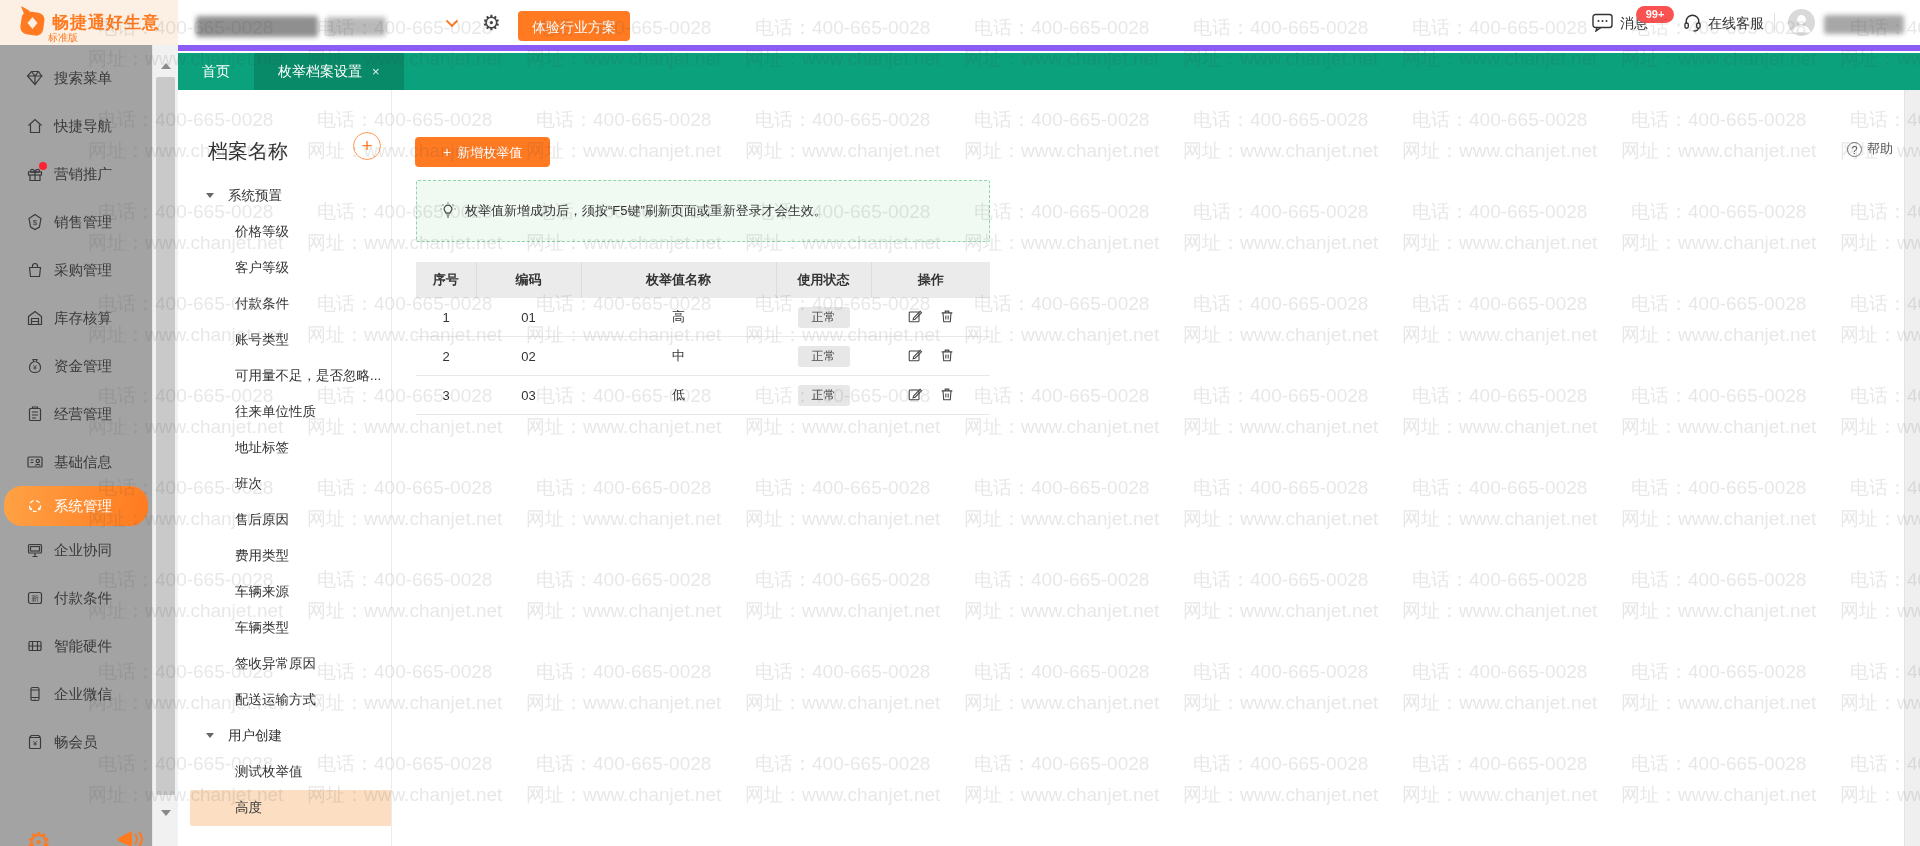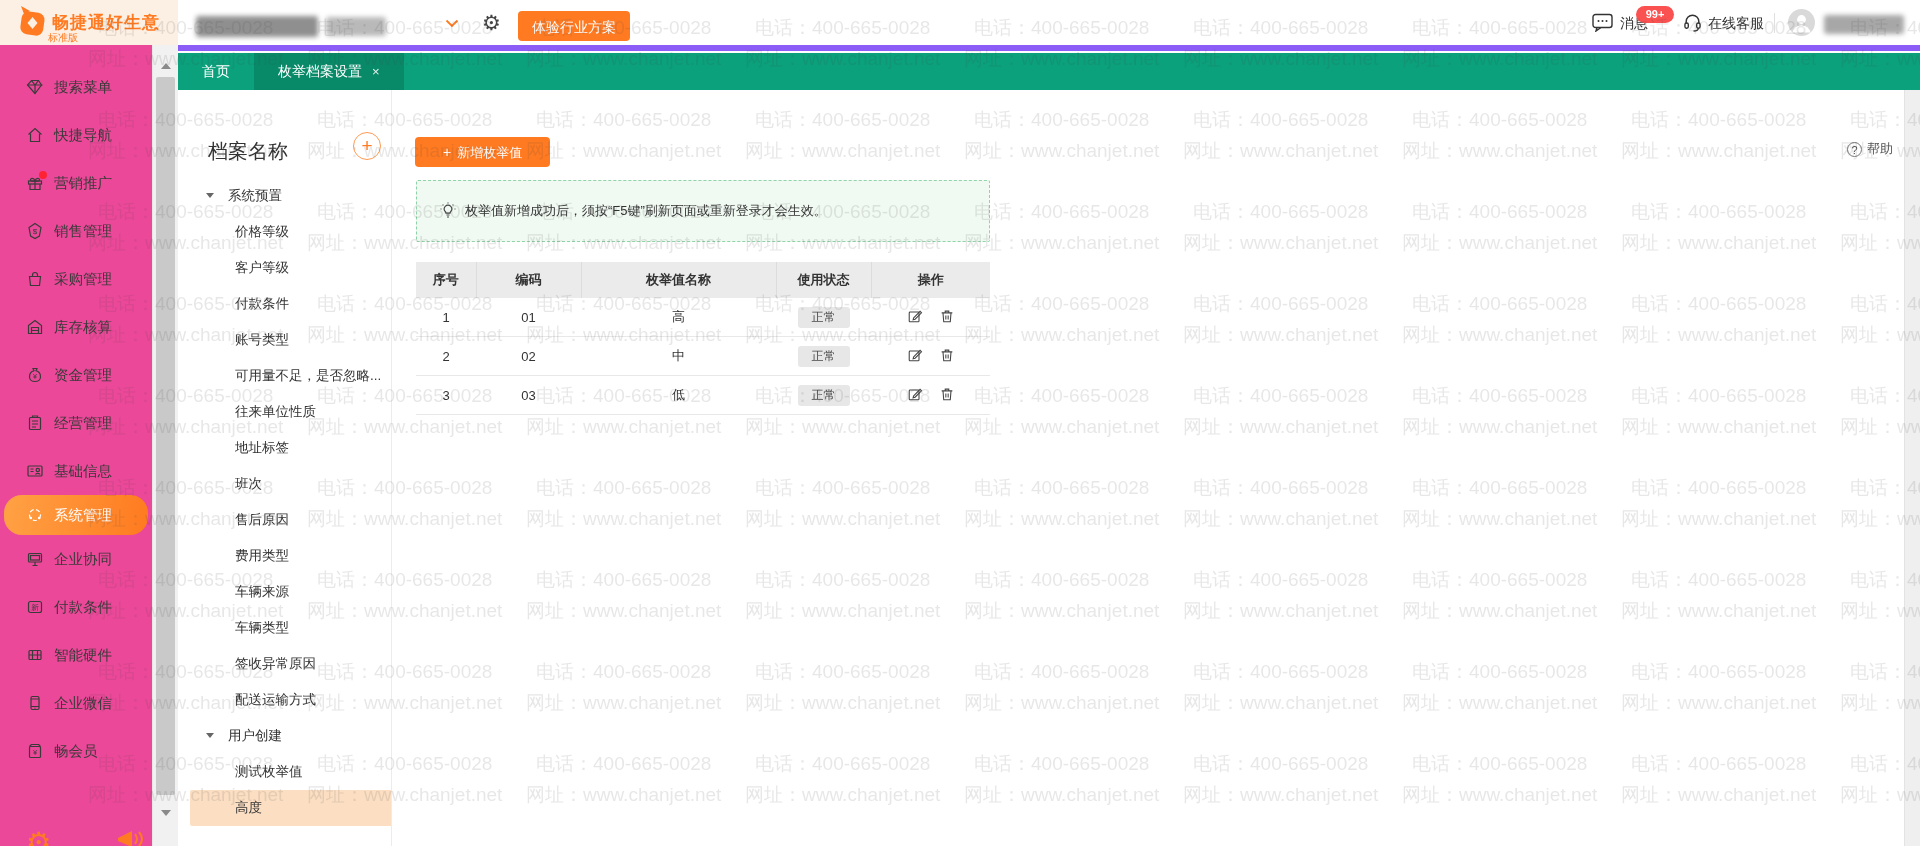--- a/index.html
+++ b/index.html
@@ -26,21 +26,21 @@
   .avatar{position:absolute;left:1788px;top:9px;}
   .red3{left:1824px;top:15px;width:80px;height:19px;background:#a7a7a7;}
   
   .tabbar{position:absolute;left:178px;top:53px;width:1826px;height:37px;background:var(--teal);}
   .tab{position:relative;float:left;height:37px;line-height:37px;padding:0 24px;color:#fff;font-size:14px;cursor:pointer;}
   .tab.active{background:var(--tealdark);}
   .tab .closex{margin-left:10px;font-size:13px;opacity:.9;}
   .tabtools{position:absolute;right:8px;top:0;height:37px;display:flex;align-items:center;gap:14px;}
   .winx{color:#fff;font-size:18px;line-height:18px;cursor:pointer;}
   
-  .sidebar{position:absolute;left:0;top:45px;width:152px;height:801px;background:#ec4899;padding-top:18px;box-sizing:border-box;}
+  .sidebar{position:absolute;left:0;top:45px;width:152px;height:801px;background:#a3a3a3;padding-top:9px;box-sizing:border-box;}
   .sideitem{position:relative;height:48px;display:flex;align-items:center;color:#3a3a3a;font-size:14.5px;cursor:pointer;}
   .sideitem .sicon{margin-left:26px;margin-right:10px;width:18px;height:18px;color:#3a3a3a;position:relative;}
   .sideitem.active{background:linear-gradient(100deg,#ffa245,#ff7a1f);color:#fff;border-radius:18px;margin:0 4px;height:40px;}
   .sideitem.active .sicon{color:#fff;margin-left:22px;}
   .reddot{position:absolute;right:-3px;top:-3px;width:8px;height:8px;border-radius:50%;background:#f23;}
   .sidescroll{position:absolute;left:152px;top:45px;width:26px;height:801px;background:#f1f1f1;border-left:1px solid #e6e6e6;box-sizing:border-box;}
   .tri-up{position:absolute;left:8px;top:18px;width:0;height:0;border-left:5px solid transparent;border-right:5px solid transparent;border-bottom:6px solid #8a8a8a;cursor:pointer;}
   .tri-down{position:absolute;left:8px;top:765px;width:0;height:0;border-left:5px solid transparent;border-right:5px solid transparent;border-top:6px solid #8a8a8a;cursor:pointer;}
   .sthumb{position:absolute;left:3px;top:32px;width:19px;height:718px;background:#c9c9c9;border-radius:2px;cursor:pointer;}
   .corner-gear{position:absolute;left:26px;top:826px;color:var(--orange);font-size:28px;}

